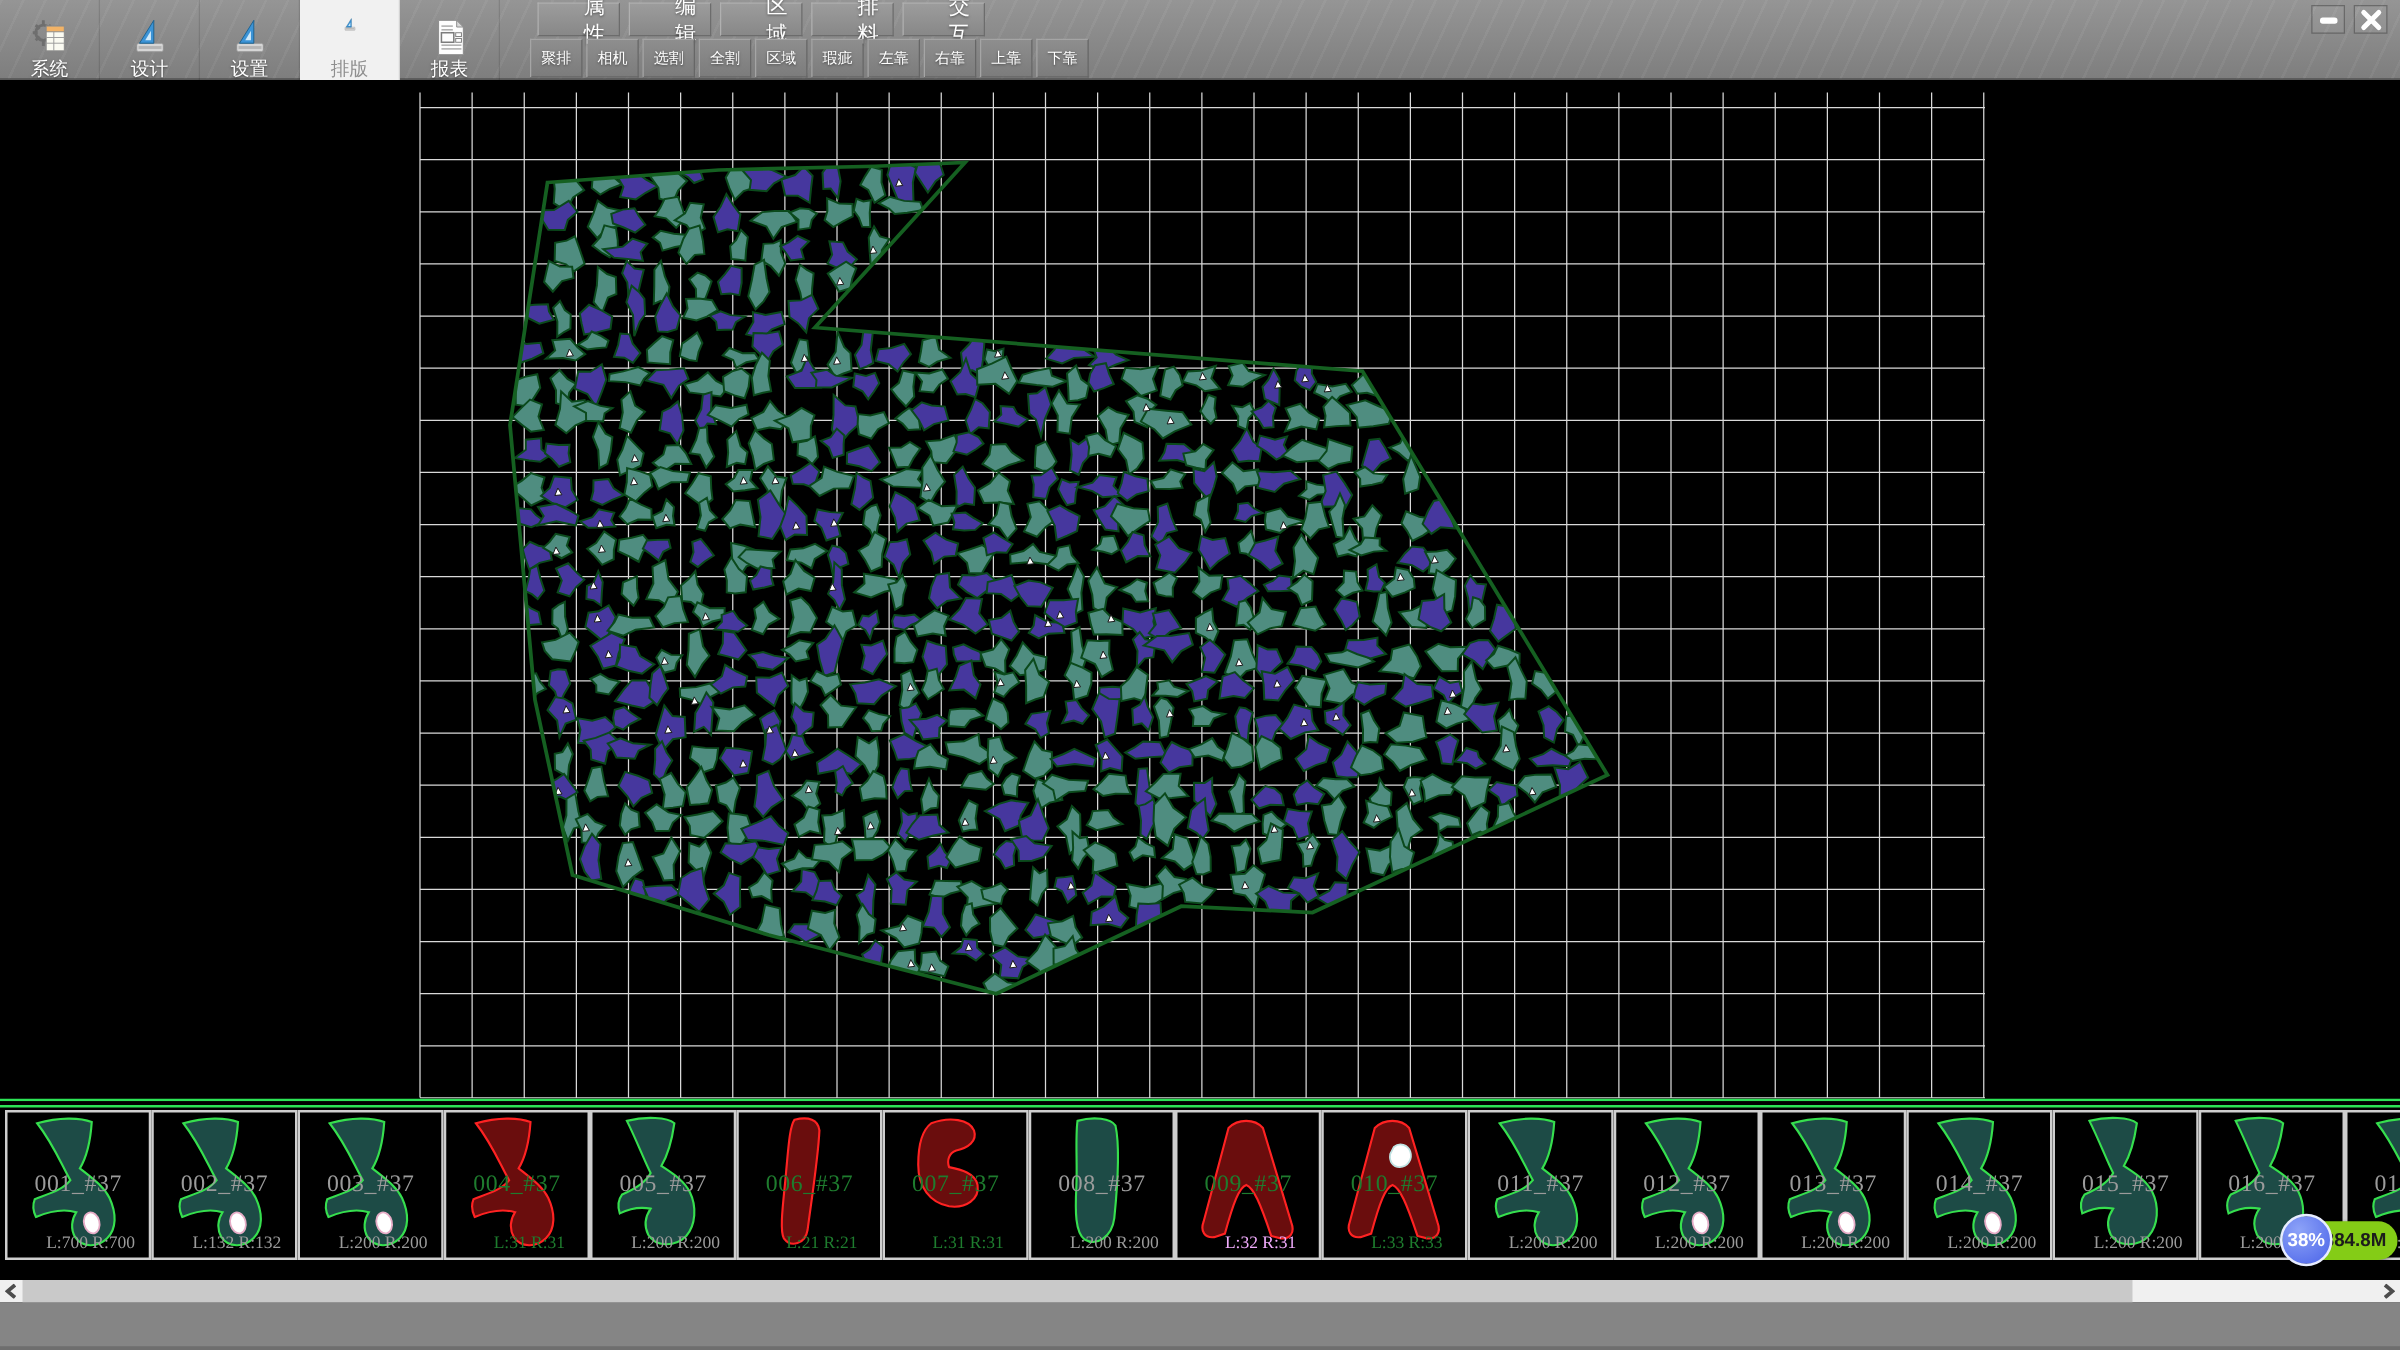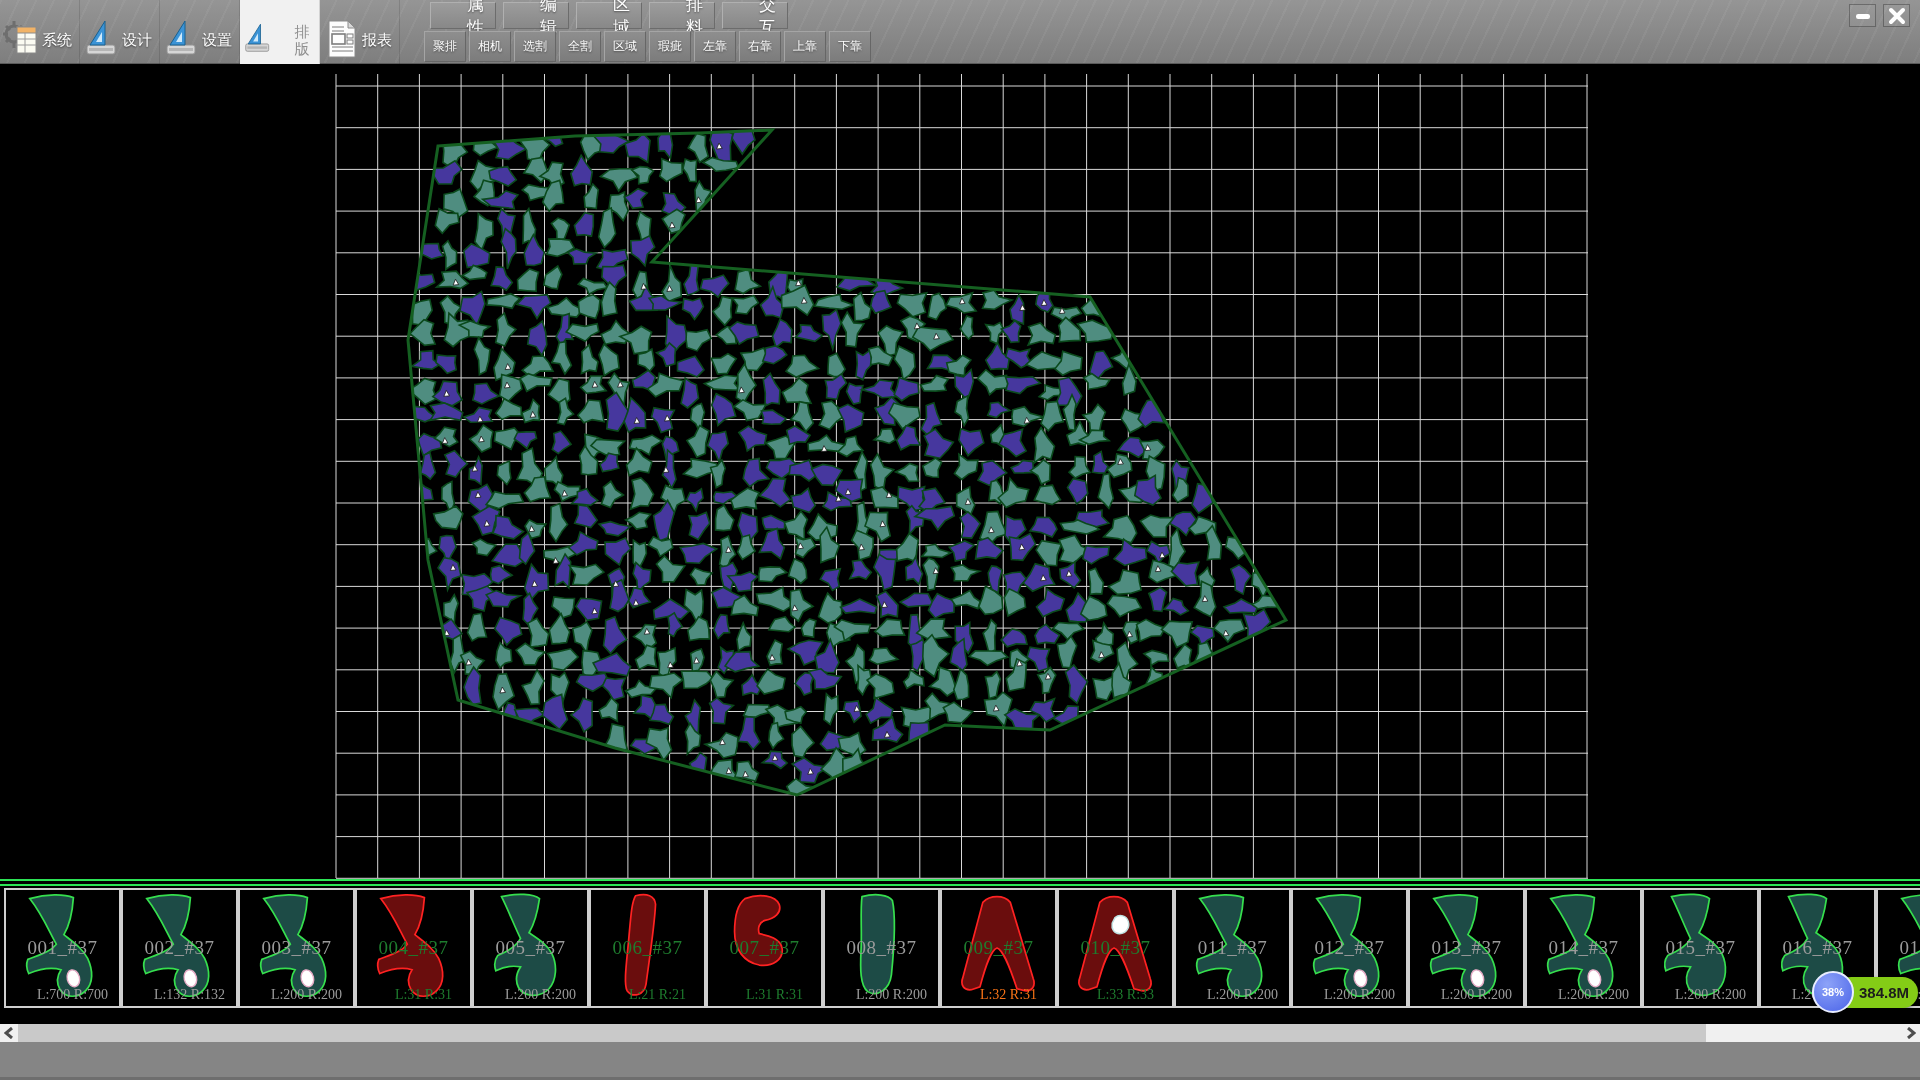--- a/index.html
+++ b/index.html
@@ -3,21 +3,21 @@
 <meta charset="utf-8">
 <style>
   html,body{margin:0;padding:0;width:1920px;height:1080px;background:#000;overflow:hidden;
     font-family:"Liberation Sans",sans-serif;-webkit-font-smoothing:antialiased;}
   
   #toolbar{position:absolute;left:0;top:0;width:1920px;height:64px;
     background:repeating-linear-gradient(115deg,rgba(255,255,255,.05) 0 2px,rgba(255,255,255,0) 2px 16px),
                linear-gradient(180deg,#959595,#7e7e7e);
     border-bottom:1px solid #5a5a5a;box-sizing:border-box;}
   .iconbar{position:absolute;left:0;top:0;height:64px;display:flex;}
-  .ibtn{width:80px;height:64px;display:flex;flex-direction:row;align-items:center;justify-content:flex-start;
+  .ibtn{width:80px;height:64px;display:flex;flex-direction:column;align-items:center;justify-content:flex-start;
     padding-top:14px;box-sizing:border-box;border-right:1px solid rgba(0,0,0,.12);cursor:default;}
   .ibtn .lbl{font-size:15px;color:#fff;text-shadow:0 1px 2px rgba(0,0,0,.55);line-height:17px;margin-top:1px;}
   .ibtn.active{background:#f1f1f1;gap:20px;}
   .ibtn.active .lbl{color:#8f8f8f;text-shadow:none;}
   .menubar{position:absolute;left:430px;top:2px;display:flex;gap:7px;}
   .mtab{width:66px;height:27px;display:flex;align-items:center;justify-content:center;
     background:linear-gradient(180deg,#9c9c9c,#888);border:1px solid;border-color:#b0b0b0 #6c6c6c #6c6c6c #b0b0b0;
     color:#fff;font-size:17px;text-shadow:0 1px 2px rgba(0,0,0,.5);box-sizing:border-box;padding-left:36px;}
   .toolrow{position:absolute;left:424px;top:31px;display:flex;gap:3px;}
   .tbtn{width:42px;height:31px;display:flex;align-items:center;justify-content:center;
@@ -38,23 +38,23 @@
   .cell svg{position:absolute;left:3px;top:1px;}
   .pid{position:absolute;left:0;top:47px;width:100%;text-align:center;
     font-family:"Liberation Serif",serif;font-size:19px;letter-spacing:.5px;}
   .pcnt{position:absolute;left:10px;bottom:3px;width:100%;text-align:center;
     font-family:"Liberation Serif",serif;font-size:14px;}
   
   #badge{position:absolute;left:1812px;top:969px;width:108px;height:46px;z-index:5;}
   #pill{position:absolute;left:24px;top:8px;width:82px;height:31px;background:#84cc16;border-radius:16px;
     display:flex;align-items:center;justify-content:center;padding-left:14px;box-sizing:border-box;
     font-size:15px;font-weight:bold;color:#1c1c1c;box-shadow:0 1px 3px rgba(0,0,0,.4);}
-  #ring{position:absolute;left:0;top:2px;width:42px;height:42px;border-radius:50%;
+  #ring{position:absolute;left:12px;top:2px;width:42px;height:42px;border-radius:50%;
     background:radial-gradient(circle at 35% 30%,#8da3f8,#4a63e8);border:2px solid #e8edff;box-sizing:border-box;
-    display:flex;align-items:center;justify-content:center;font-size:11px;font-weight:bold;color:#fff;}
+    display:flex;align-items:center;justify-content:center;font-size:15px;font-weight:bold;color:#fff;}
   
   #hscroll{position:absolute;left:0;top:1024px;width:1920px;height:18px;background:#f0f0f0;}
   #hthumb{position:absolute;left:18px;top:0;width:1688px;height:18px;background:#c9c9c9;}
   .sarrow{position:absolute;top:0;width:18px;height:18px;display:flex;align-items:center;justify-content:center;}
   #statusbar{position:absolute;left:0;top:1042px;width:1920px;height:38px;background:#858585;
     border-bottom:3px solid #6e6e6e;box-sizing:border-box;}
 </style>
 </head>
 <body>
 
@@ -840,21 +840,21 @@
           <path d="M30,6 C44,2 58,4 62,10 C66,28 64,58 61,88 C59,104 46,112 36,106 C28,100 28,82 29,62 C30,42 28,20 30,6 Z" fill="#1d4b46" stroke="#36df4e" stroke-width="1.8"></path>
         </svg>
         <div class="pid" style="color:#9b9b9b">008_#37</div>
         <div class="pcnt" style="color:#9b9b9b">L:200 R:200</div>
       </div>
       <div class="cell">
         <svg width="106" height="112" viewBox="0 0 100 118">
           <path d="M34,12 C42,4 56,4 63,12 L87,92 C90,100 86,106 78,105 L70,103 C61,76 55,62 49,60 C43,62 38,75 31,101 L22,104 C14,105 10,99 13,91 Z" fill="#6a0d0d" stroke="#ff2222" stroke-width="1.8"></path>
         </svg>
         <div class="pid" style="color:#1e7c2e">009_#37</div>
-        <div class="pcnt" style="color:#f97316">L:32 R:31</div>
+        <div class="pcnt" style="color:#f0abfc">L:32 R:31</div>
       </div>
       <div class="cell">
         <svg width="106" height="112" viewBox="0 0 100 118">
           <path d="M34,12 C42,4 56,4 63,12 L87,92 C90,100 86,106 78,105 L70,103 C61,76 55,62 49,60 C43,62 38,75 31,101 L22,104 C14,105 10,99 13,91 Z" fill="#6a0d0d" stroke="#ff2222" stroke-width="1.8"></path>
           <path d="M50,28 C55,24 62,26 64,32 C66,38 62,45 55,45 C49,45 46,40 47,34 Z" fill="#ffffff" stroke="#bfe2e2" stroke-width="1.5"></path>
         </svg>
         <div class="pid" style="color:#1e7c2e">010_#37</div>
         <div class="pcnt" style="color:#1e7c2e">L:33 R:33</div>
       </div>
       <div class="cell">

